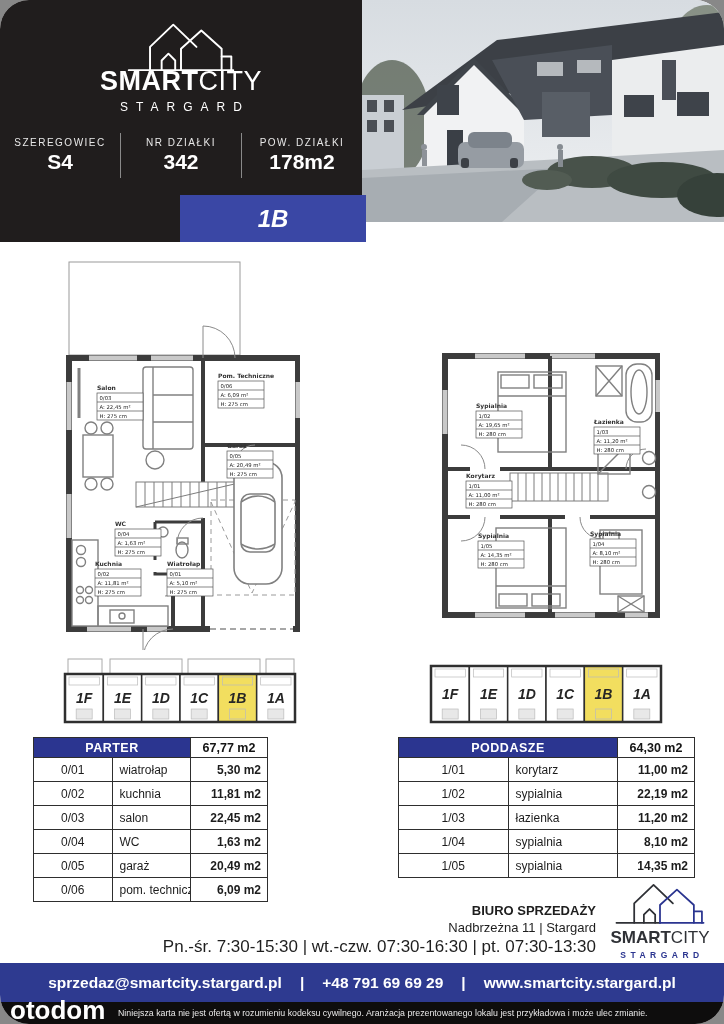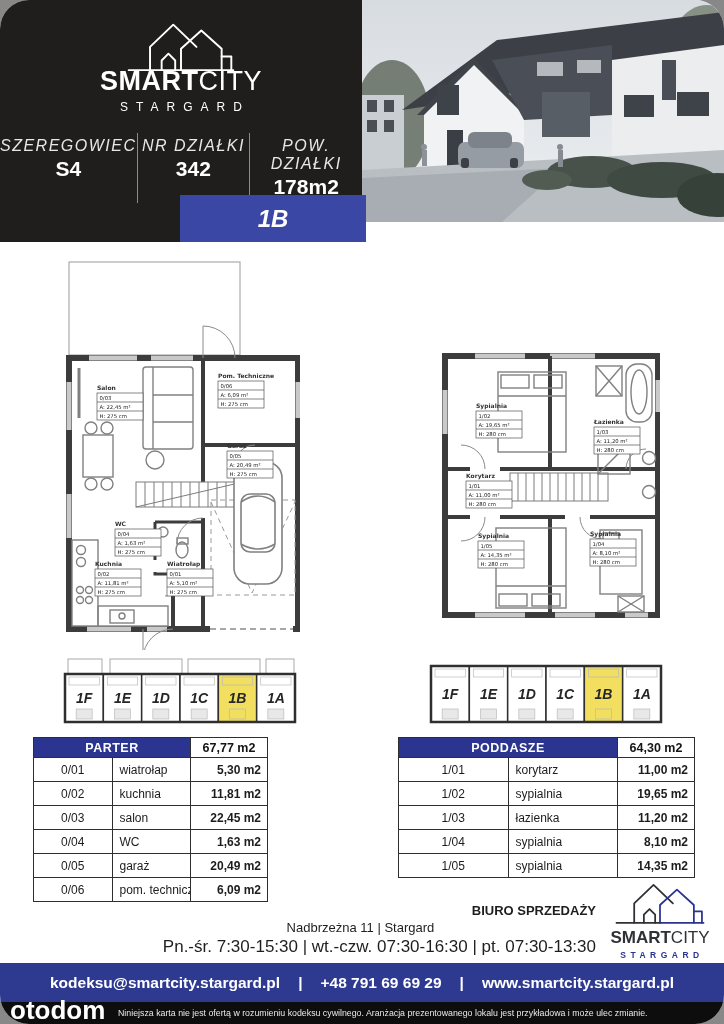--- a/index.html
+++ b/index.html
@@ -9,21 +9,21 @@
   #black-panel{position:absolute;left:0;top:0;width:362px;height:242px;background:#201d1d;}
   #photo{position:absolute;left:362px;top:0;width:362px;height:222px;}
   #brand-top{position:absolute;left:0;top:66px;width:362px;text-align:center;color:#fff;}
   #brand-top .line1{font-size:27px;letter-spacing:.5px;}
   #brand-top .line1 .b{font-weight:800;}
   #brand-top .line1 .l{font-weight:300;}
   #brand-top .line2{font-size:12px;font-weight:400;letter-spacing:8px;margin-top:3px;padding-left:8px;}
   #info-row{position:absolute;left:0;top:133px;width:362px;display:flex;color:#fff;}
   .info-col{flex:1;text-align:center;padding:4px 0;}
   .info-col + .info-col{border-left:1px solid #8a8a8a;}
-  .info-label{font-size:16px;letter-spacing:1.5px;color:#e8e8e8;font-style:italic;}
+  .info-label{font-size:10px;letter-spacing:1.5px;color:#e8e8e8;}
   .info-value{font-size:21px;font-weight:800;margin-top:2px;}
   #badge-row{position:absolute;left:180px;top:195px;height:47px;display:flex;}
   #badge-unit{width:186px;background:#3a47a5;color:#fff;display:flex;align-items:center;justify-content:center;
               font-size:24px;font-weight:800;font-style:italic;}
   #badge-area{width:181px;background:#161414;color:#fff;display:flex;align-items:center;justify-content:center;
               font-size:23px;font-weight:800;font-style:italic;}
   
   .plan-svg{position:absolute;}
   
   .room-table{position:absolute;border-collapse:collapse;table-layout:fixed;background:#fff;}
@@ -31,21 +31,21 @@
   .room-table .tt{background:#2b3590;color:#fff;font-size:12.5px;font-weight:700;letter-spacing:.5px;
                   text-align:center;height:17px;}
   .room-table .ta{background:#fff;color:#141414;font-size:12.5px;font-weight:700;text-align:center;}
   .room-table td{height:21px;font-size:12px;color:#1c1c1c;}
   .td-no{width:46px;text-align:center;}
   .td-name{padding-left:7px;}
   .td-area{width:74px;text-align:right;padding-right:6px;font-weight:700;}
   
   #office-block{position:absolute;right:128px;top:903px;text-align:right;color:#1e1e1e;}
   #office-block .t1{font-size:13px;font-weight:800;}
-  #office-block .t2{font-size:13px;margin-top:2px;text-align:center;}
+  #office-block .t2{font-size:13px;margin-top:2px;}
   #office-block .t3{font-size:17px;margin-top:2px;padding-left:38px;}
   #footer-logo{position:absolute;left:601px;top:876px;width:118px;text-align:center;}
   #footer-logo .line1{font-size:17px;color:#2f3136;margin-top:-2px;}
   #footer-logo .line1 .b{font-weight:800;}
   #footer-logo .line1 .l{font-weight:300;}
   #footer-logo .line2{font-size:8.5px;font-weight:700;color:#2b3590;letter-spacing:4.5px;margin-top:2px;padding-left:4px;}
   #contact-bar{position:absolute;left:0;top:963px;width:724px;height:39px;background:#2e3a90;color:#fff;
                display:flex;align-items:center;justify-content:center;gap:18px;
                font-size:15.5px;font-weight:700;}
   #bottom-bar{position:absolute;left:0;top:1002px;width:724px;height:22px;background:#0e0d0d;}
@@ -515,21 +515,21 @@
       </thead>
     <tbody id="tb-poddasze">
         <tr>
           <td class="td-no">1/01</td>
           <td class="td-name">korytarz</td>
           <td class="td-area">11,00 m2</td>
         </tr>
         <tr>
           <td class="td-no">1/02</td>
           <td class="td-name">sypialnia</td>
-          <td class="td-area">19,65 m2</td>
+          <td class="td-area">22,19 m2</td>
         </tr>
         <tr>
           <td class="td-no">1/03</td>
           <td class="td-name">łazienka</td>
           <td class="td-area">11,20 m2</td>
         </tr>
         <tr>
           <td class="td-no">1/04</td>
           <td class="td-name">sypialnia</td>
           <td class="td-area">8,10 m2</td>
@@ -561,21 +561,21 @@
           <path d="M60,58 V36 L81,17 L102,36 V58"></path>
           <path d="M102,44 H112 V58"></path>
         </g>
       </g>
     </svg>
     <div class="line1"><span class="b">SMART</span><span class="l">CITY</span></div>
     <div class="line2">STARGARD</div>
   </div>
 
   <div id="contact-bar">
-    <span>kodeksu@smartcity.stargard.pl</span>
+    <span>sprzedaz@smartcity.stargard.pl</span>
     <span>|</span>
     <span>+48 791 69 69 29</span>
     <span>|</span>
     <span>www.smartcity.stargard.pl</span>
   </div>
 
   <div id="bottom-bar">
     <span id="disclaimer">Niniejsza karta nie jest ofertą w rozumieniu kodeksu cywilnego. Aranżacja prezentowanego lokalu jest przykładowa i może ulec zmianie.</span>
     <span id="watermark">otodom</span>
   </div>

